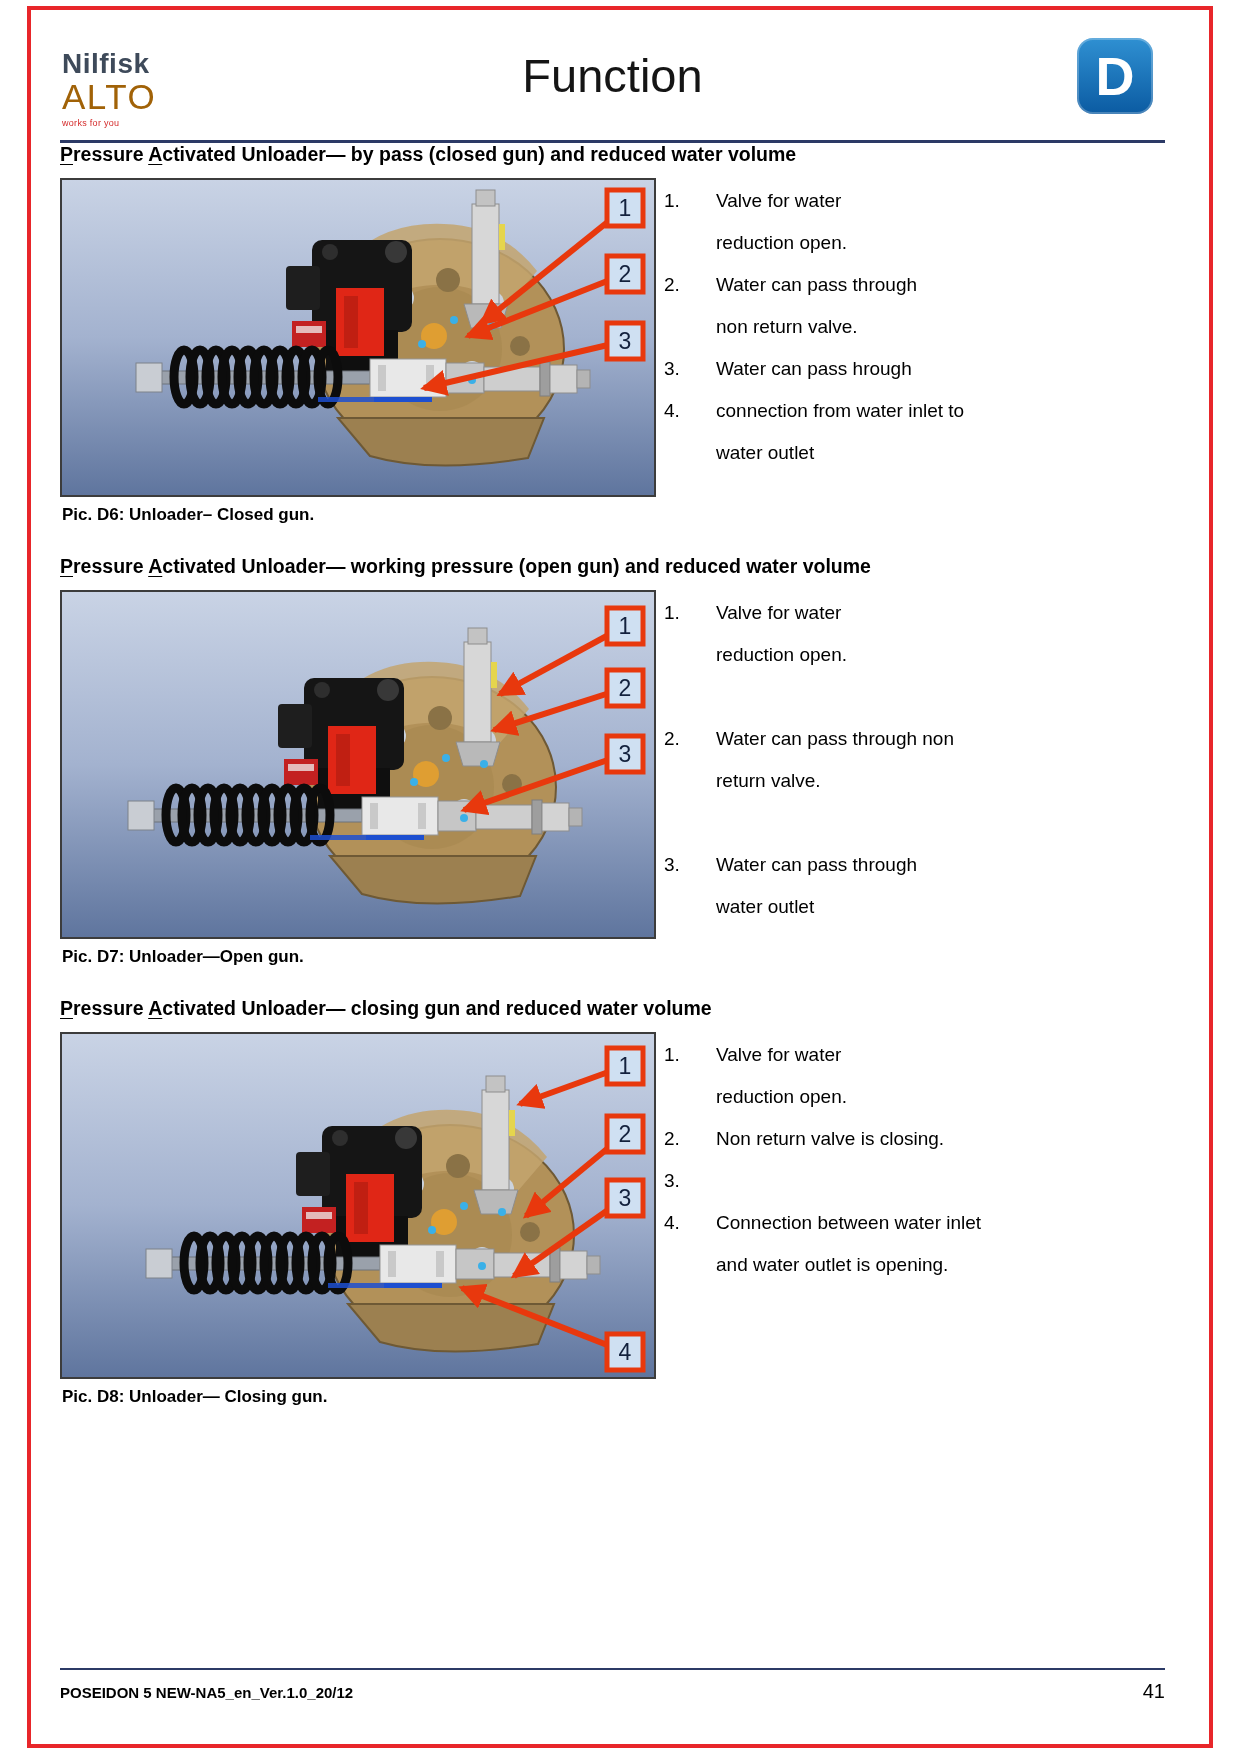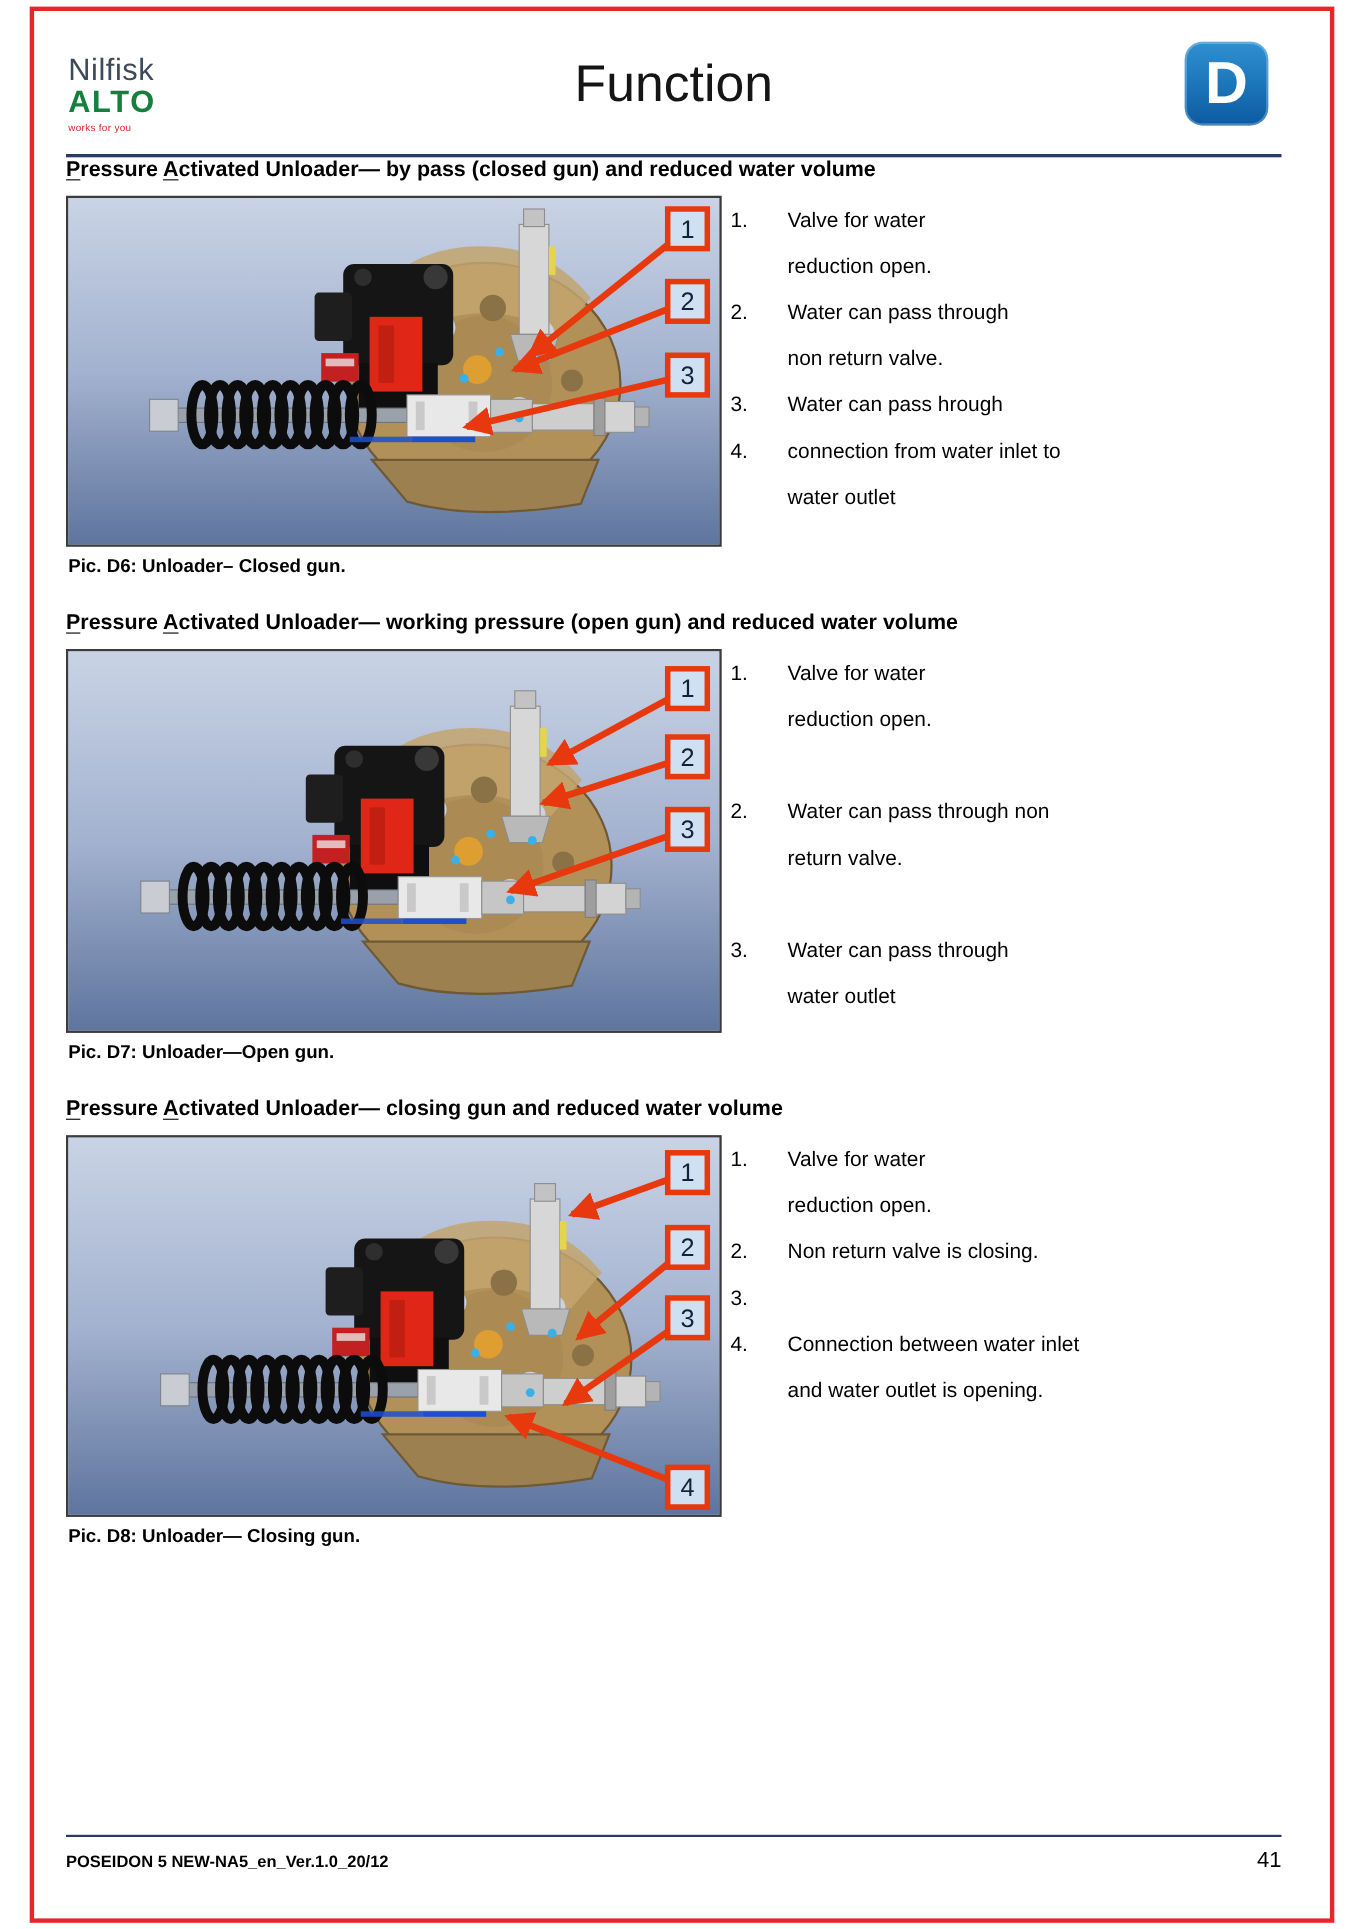--- a/index.html
+++ b/index.html
@@ -2,22 +2,22 @@
 <html><head>
 <meta charset="utf-8">
 <title>Function</title>
 <style>
   html,body{margin:0;padding:0;}
   body{width:1240px;height:1754px;background:#ffffff;font-family:"Liberation Sans",sans-serif;color:#000;position:relative;overflow:hidden;}
   .red-frame{position:absolute;left:27px;right:27px;top:6px;bottom:6px;border:4px solid #e8262a;pointer-events:none;z-index:5;}
   .content{position:absolute;left:60px;top:38px;width:1105px;}
   .hdr{position:relative;height:102px;}
   .logo{position:absolute;left:2px;top:12px;line-height:1;}
-  .logo-name{font-size:28px;font-weight:normal;color:#3e4a5a;letter-spacing:.5px;}
-  .logo-sub{font-size:28px;font-weight:bold;color:#15803d;letter-spacing:1.5px;margin-top:1px;}
+  .logo-name{font-size:28px;font-weight:bold;color:#3e4a5a;letter-spacing:.5px;}
+  .logo-sub{font-size:35px;font-weight:normal;color:#a16207;letter-spacing:1.5px;margin-top:1px;}
   .logo-tag{font-size:9px;color:#d42a2a;margin-top:5px;letter-spacing:.3px;}
   .title{position:absolute;left:0;right:0;top:10px;text-align:center;font-size:47px;font-weight:400;color:#151515;}
   .badge{position:absolute;right:12px;top:0;width:76px;height:76px;border-radius:16px;background:linear-gradient(180deg,#2f90d2,#0b5ba2);display:flex;align-items:center;justify-content:center;box-shadow:inset 0 0 0 2px rgba(255,255,255,.25);}
   .badge span{color:#fff;font-size:54px;font-weight:bold;}
   .hdr-rule{height:3px;background:#2c3a66;}
   .sec{}
   .sec + .sec{margin-top:30px;}
   .sec-h{font-size:19.5px;font-weight:bold;margin:0 0 12px 0;}
   .ul{text-decoration:underline;text-underline-offset:3px;}
   .fig-row{display:flex;}

